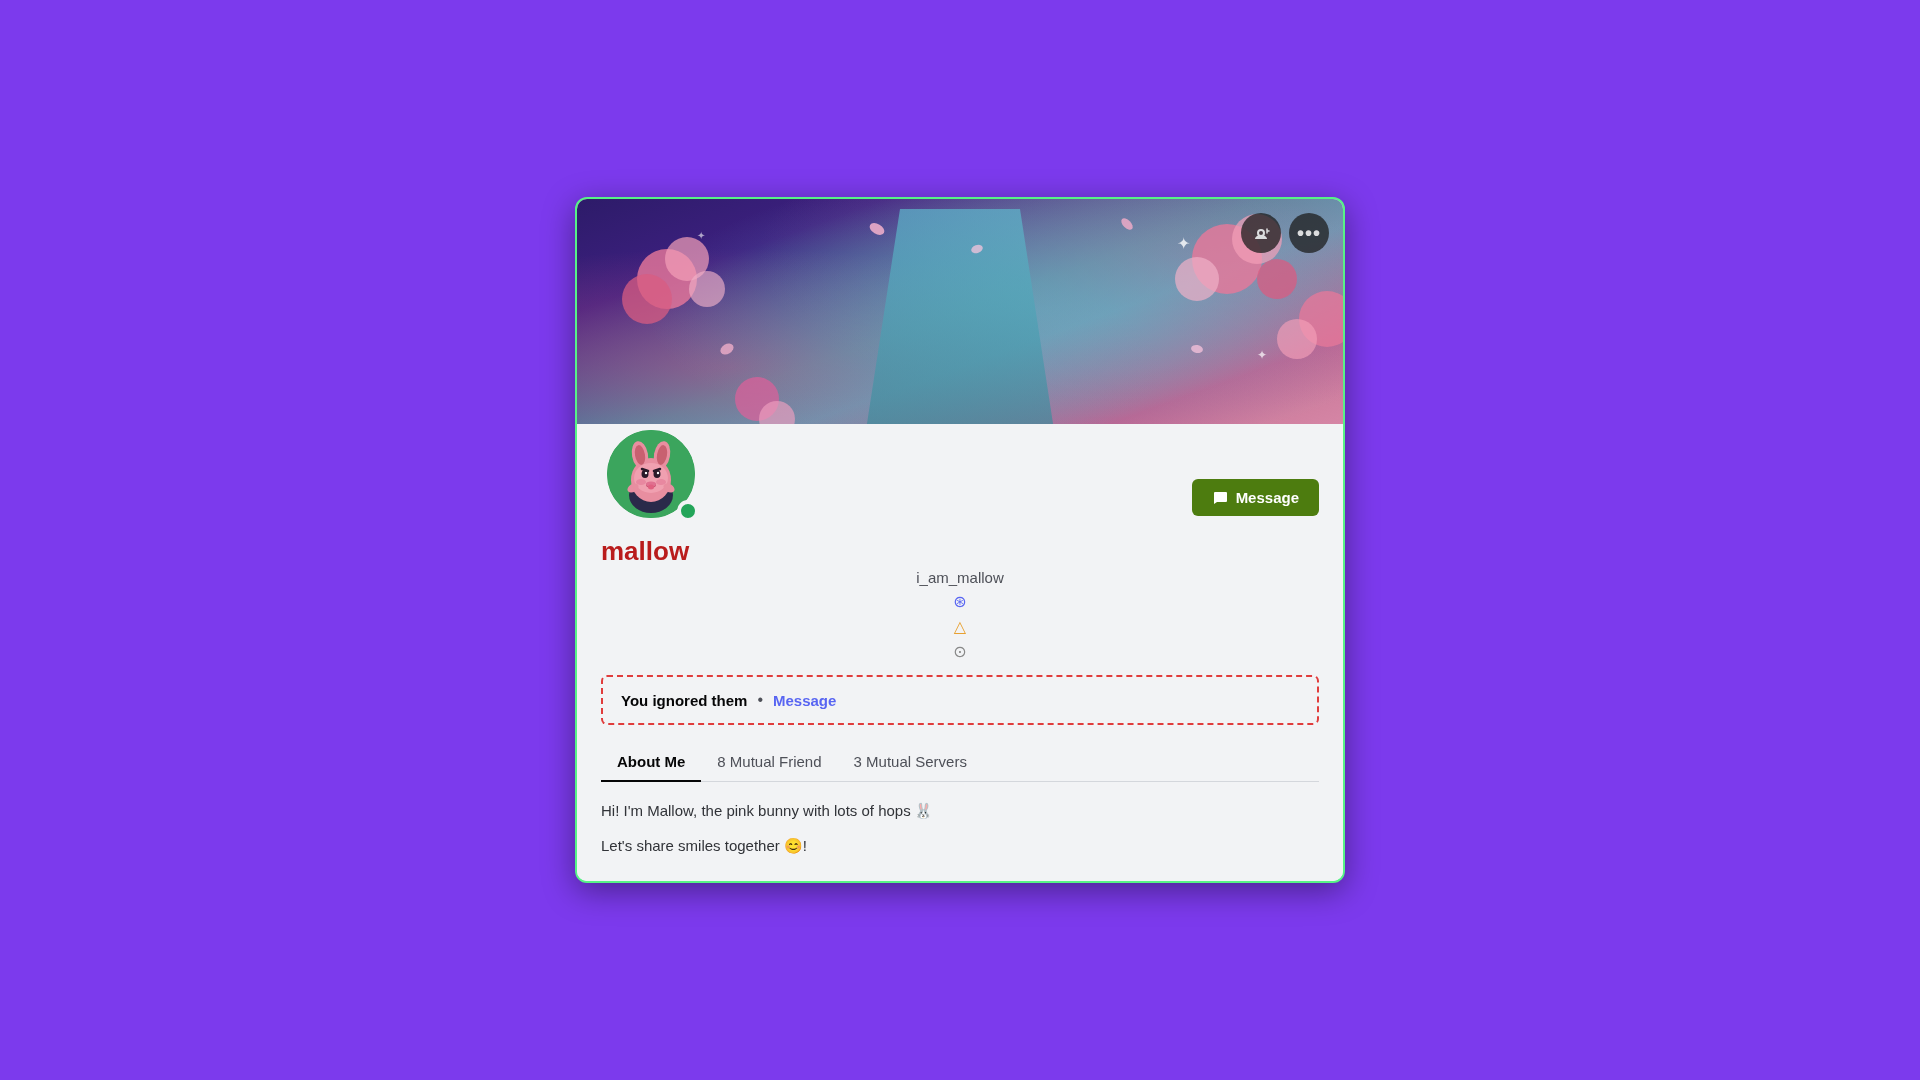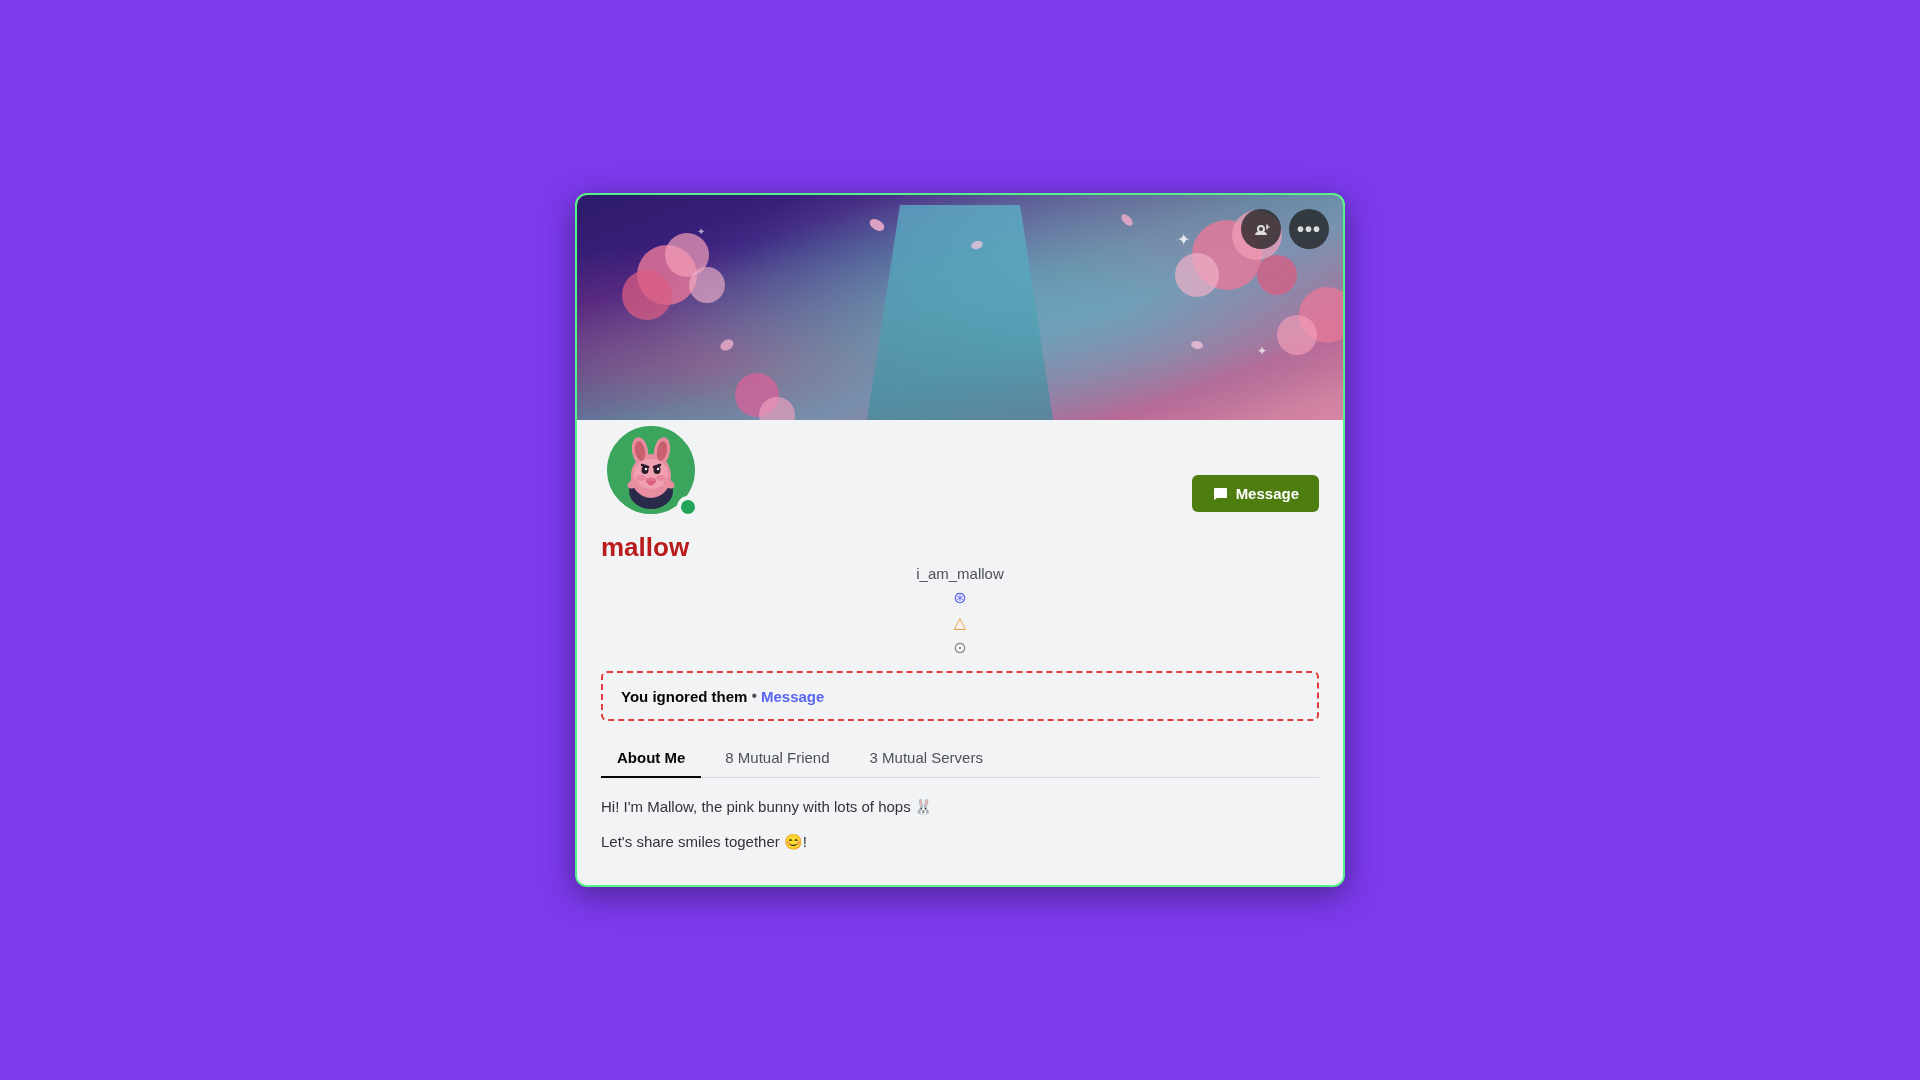--- a/index.html
+++ b/index.html
@@ -158,20 +158,21 @@
     }
 
     
     .ignored-banner {
       border: 2.5px dashed #e03c3c;
       border-radius: 6px;
       padding: 14px 18px;
       margin-bottom: 18px;
       display: flex;
       align-items: center;
+      gap: 6px;
       background: transparent;
     }
 
     .ignored-text {
       font-size: 15px;
       color: #060607;
       font-weight: 600;
     }
 
     .ignored-dot {
@@ -183,21 +184,21 @@
       color: #5865f2;
       font-weight: 600;
       font-size: 15px;
       cursor: pointer;
       text-decoration: none;
     }
 
     
     .tabs {
       display: flex;
-      gap: 8px;
+      gap: 0;
       border-bottom: 1px solid #d4d7dc;
       margin-bottom: 18px;
     }
 
     .tab {
       padding: 10px 16px;
       font-size: 15px;
       font-weight: 500;
       color: #4e5058;
       cursor: pointer;
@@ -206,21 +207,21 @@
     }
 
     .tab.active {
       color: #060607;
       border-bottom: 2px solid #060607;
       font-weight: 600;
     }
 
     
     .bio-section {
-      padding-bottom: 20px;
+      padding-bottom: 12px;
     }
 
     .bio-line {
       font-size: 15px;
       color: #313338;
       margin-bottom: 12px;
       line-height: 1.5;
     }
 
     

